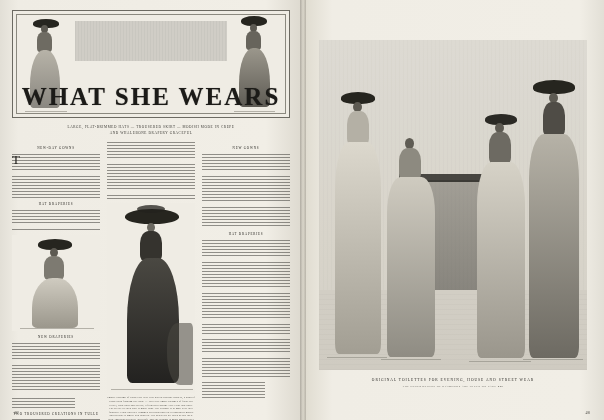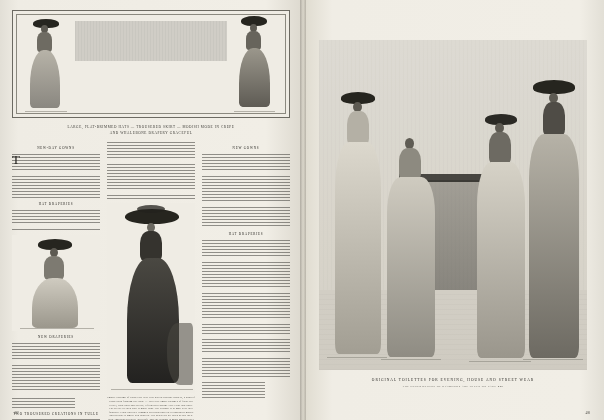--- a/index.html
+++ b/index.html
@@ -203,20 +203,21 @@
         <div class="hat" style="left:8px;top:1px;width:26px;height:10px;"></div>
         <div class="head" style="left:17px;top:9px;width:7px;height:8px;"></div>
         <div class="bodice hatch" style="left:13px;top:16px;width:15px;height:19px;background:#67645c;"></div>
         <div class="skirt hatch" style="left:6px;top:33px;width:31px;height:59px;background:linear-gradient(180deg,#9b978c,#5e5b54);"></div>
         <div class="floorline" style="left:1px;bottom:1px;width:41px;"></div>
       </div>
 
       <div class="ink-soft" style="left:62px;right:62px;top:10px;height:40px;opacity:.18;
            background-image:repeating-linear-gradient(90deg,rgba(0,0,0,.5) 0 .6px,rgba(0,0,0,0) .6px 3px);"></div>
 
+      <div class="mast-title">WHAT SHE WEARS</div>
     </div>
 
     <div class="subhead">
       <div>LARGE, FLAT-BRIMMED HATS — TROUSERED SKIRT — MODISH MODE IN CREPE</div>
       <div>AND WHALEBONE DRAPERY GRACEFUL</div>
     </div>
 
     <div class="cols">
 
       <div class="col">

